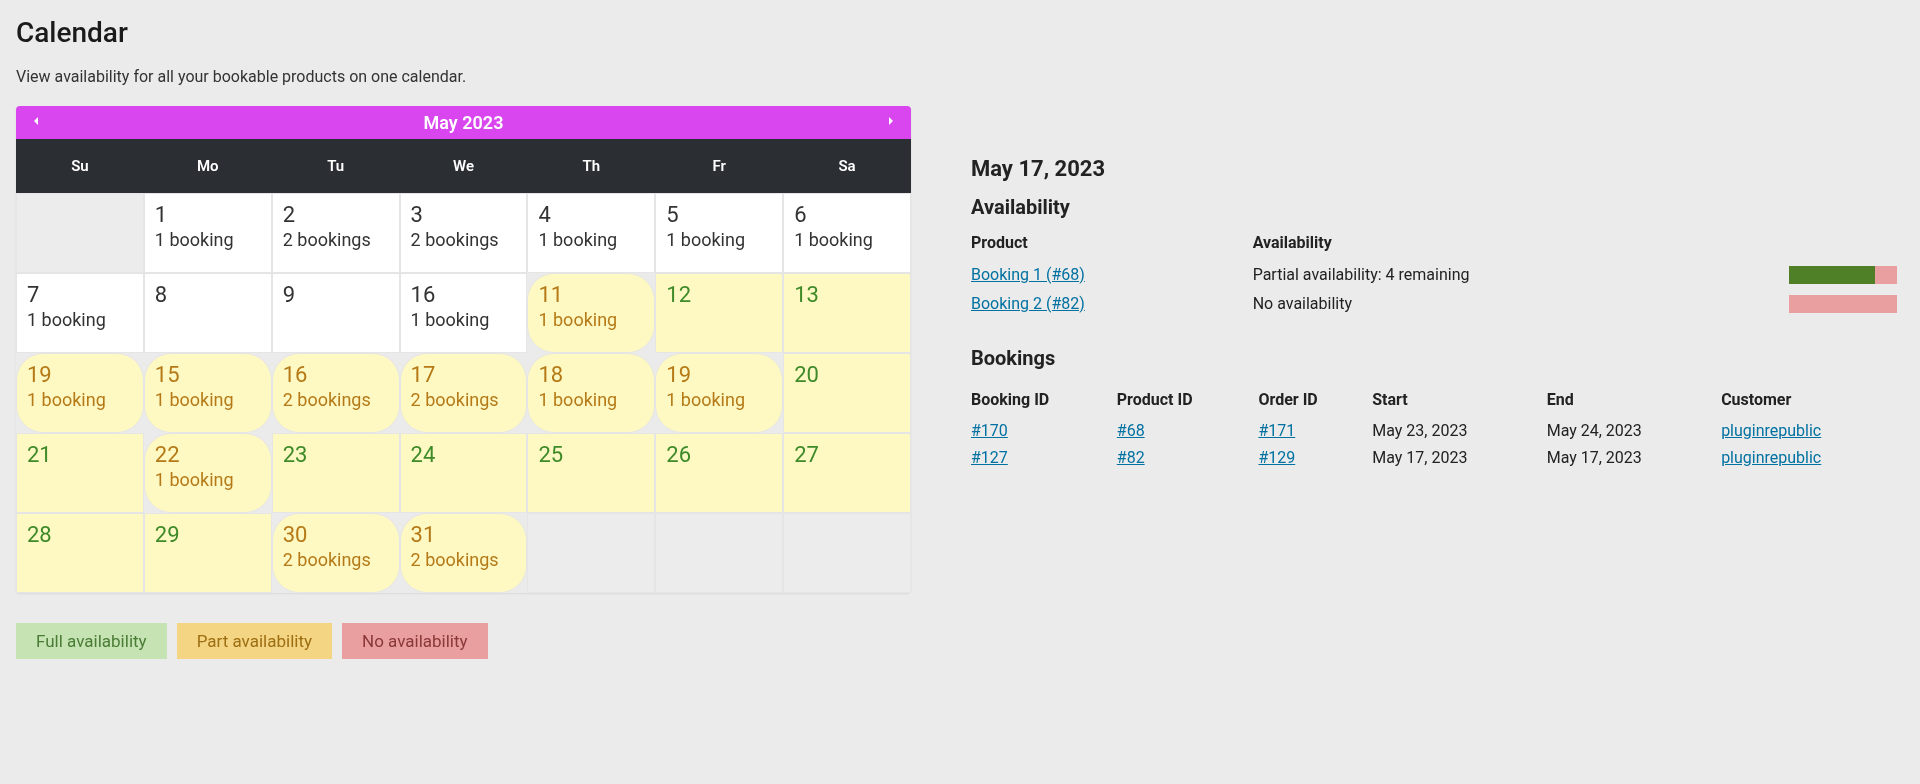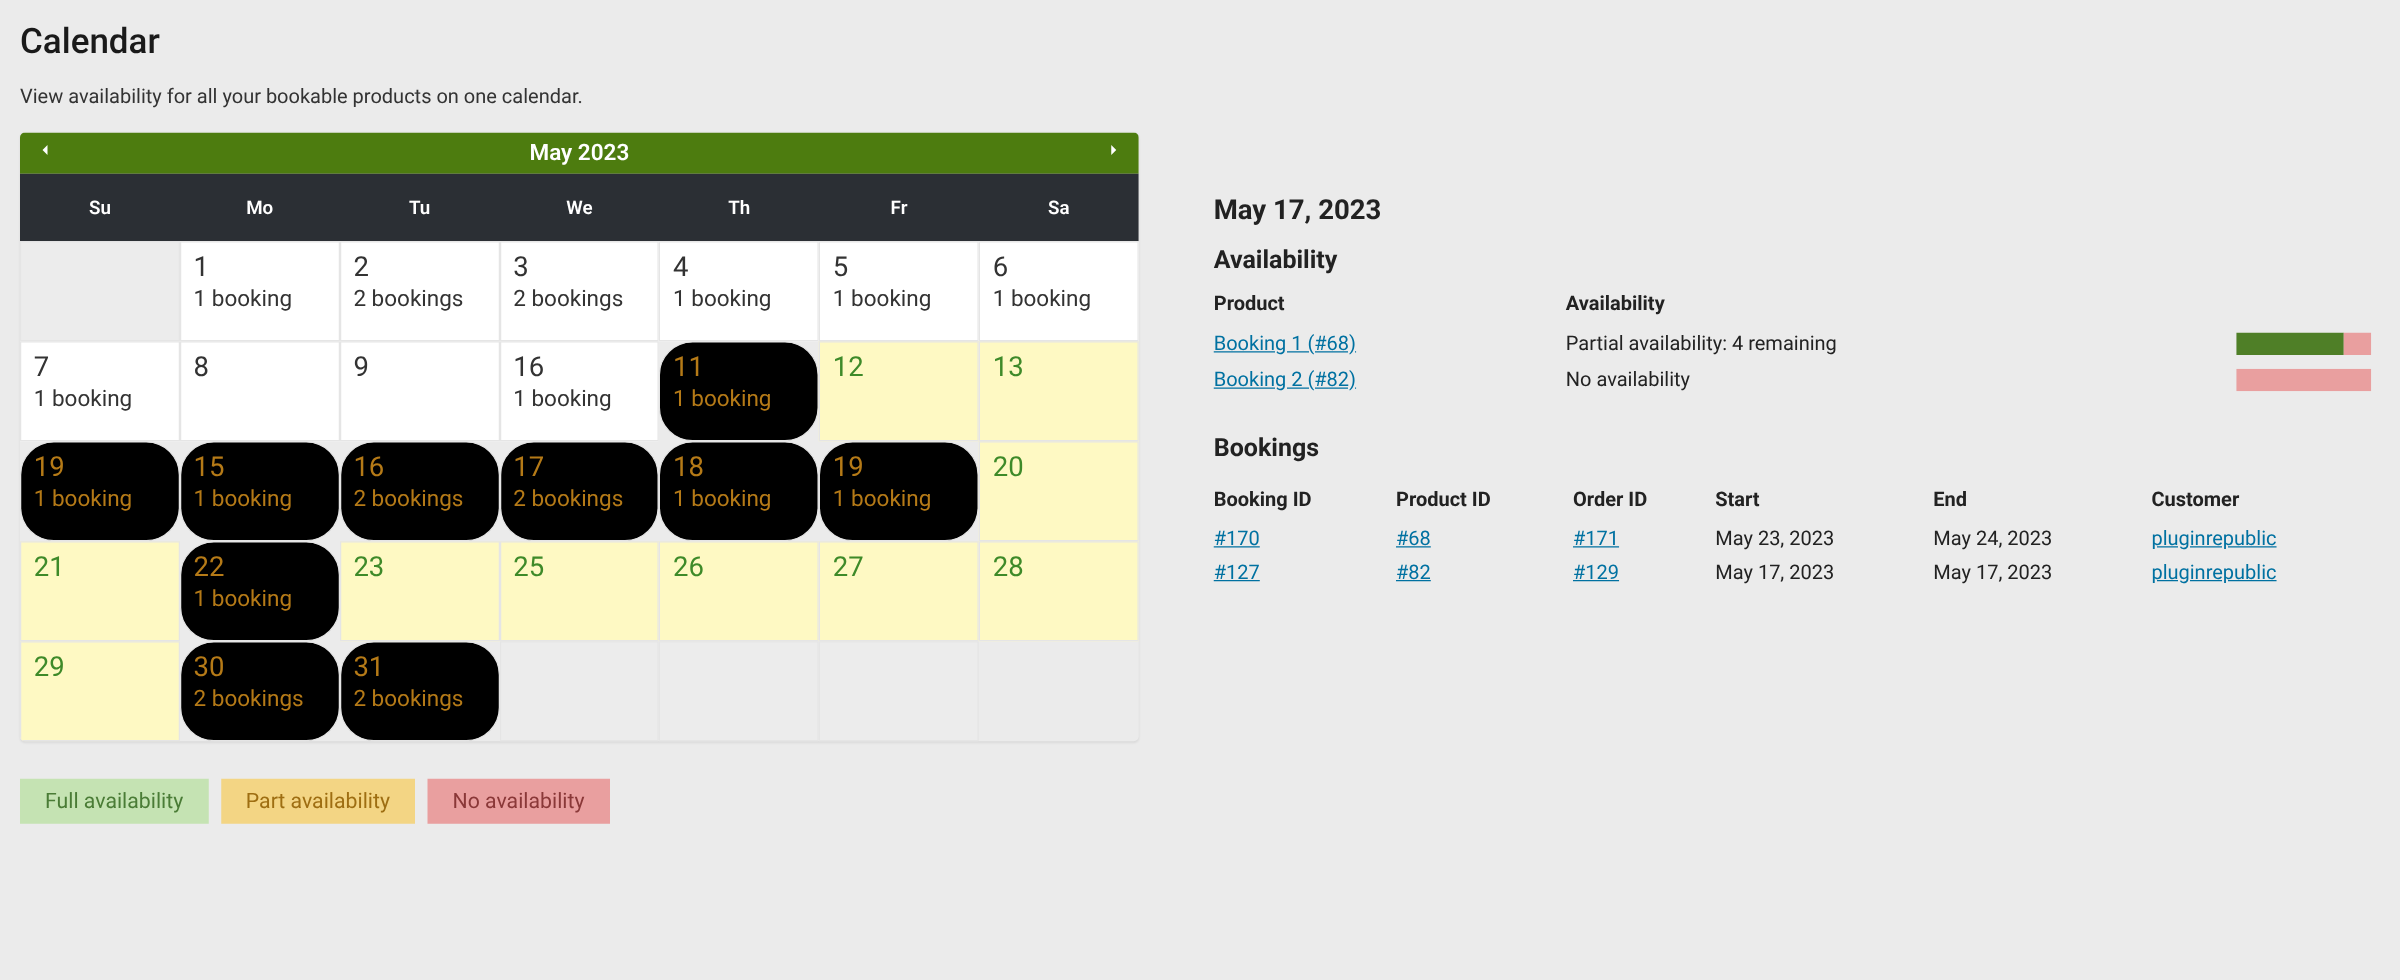--- a/index.html
+++ b/index.html
@@ -18,21 +18,21 @@
 
 h1 { font-size: 28px; font-weight: 500; margin-bottom: 18px; color: #1a1a1a; }
 .subtitle { font-size: 16px; color: #333; margin-bottom: 20px; }
 
 .calendar {
   border-radius: 4px;
   overflow: hidden;
   box-shadow: 0 1px 2px rgba(0,0,0,0.08);
 }
 .cal-header {
-  background: #4d7c0f;
+  background: #d946ef;
   color: #fff;
   display: flex;
   align-items: flex-start;
   justify-content: space-between;
   padding: 6px 12px;
   font-size: 18px;
   font-weight: 600;
 }
 .cal-arrow { cursor: pointer; }
 .cal-arrow svg { width: 16px; height: 16px; fill: #fff; }
@@ -52,21 +52,21 @@
   grid-template-columns: repeat(7, 1fr);
 }
 .cal-cell {
   min-height: 80px;
   border: 1px solid #e5e5e5;
   padding: 8px 10px;
   background: #fff;
 }
 .cal-cell.blank { background: #ececec; }
 .cal-cell.green { background: #fef9c3; }
-.cal-cell.orange { background: #000000; border-radius: 27px; }
+.cal-cell.orange { background: #fef9c3; border-radius: 27px; }
 .cal-cell .day-num { font-size: 22px; font-weight: 400; color: #333; }
 .cal-cell.green .day-num { color: #3e8a29; }
 .cal-cell.orange .day-num { color: #b57a17; }
 .cal-cell .booking-count { font-size: 18px; color: #333; margin-top: 2px; }
 .cal-cell.orange .booking-count { color: #b57a17; }
 
 .legend { display: flex; gap: 10px; margin-top: 30px; }
 .legend-item {
   padding: 8px 20px;
   font-size: 17px;
@@ -209,20 +209,23 @@
           </div>
           <div class="cal-cell green">
             <div class="day-num">21</div>
           </div>
           <div class="cal-cell orange">
             <div class="day-num">22</div>
             <div class="booking-count">1 booking</div>
           </div>
           <div class="cal-cell green">
             <div class="day-num">23</div>
+          </div>
+          <div class="cal-cell green">
+            <div class="day-num">24</div>
           </div>
           <div class="cal-cell green">
             <div class="day-num">25</div>
           </div>
           <div class="cal-cell green">
             <div class="day-num">26</div>
           </div>
           <div class="cal-cell green">
             <div class="day-num">27</div>
           </div>

